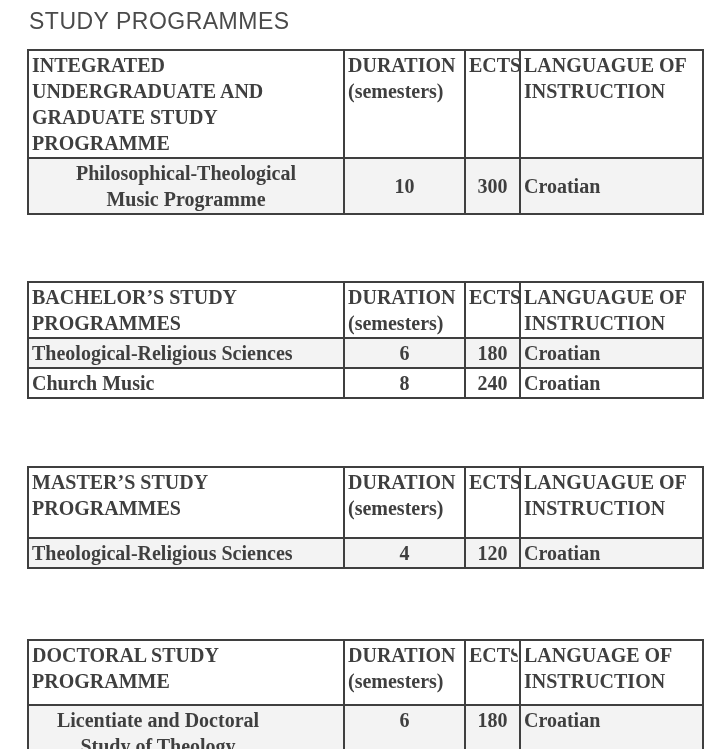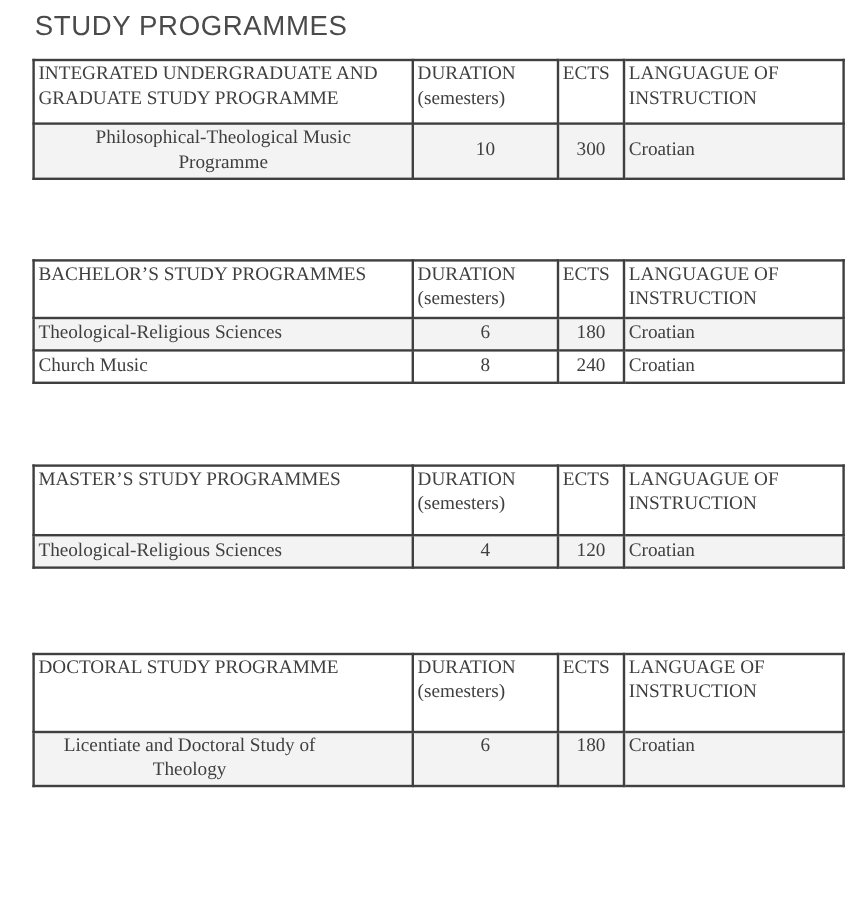--- a/index.html
+++ b/index.html
@@ -32,46 +32,46 @@
     table-layout:fixed;
     width:675px;
   }
   col.c-prog{width:316px;}
   col.c-dur{width:121px;}
   col.c-ects{width:55px;}
   col.c-lang{width:183px;}
   th,td{
     border:2px solid var(--border);
     padding:1px 3px;
-    font-size:16px;
-    font-weight:400;
+    font-size:20px;
+    font-weight:700;
     line-height:1.3;
     overflow:hidden;
   }
   th{
     text-align:left;
     vertical-align:top;
   }
   td{vertical-align:middle;}
   td.num{text-align:center;}
   tr.shade td{background:var(--shade);}
   
   .t1{margin-top:14px;}
   .t1 thead th{height:53px;}
   .t1 tbody td{height:44px;}
   .t1 td.prog{text-align:center;}
   .t1 .wrap-center{max-width:248px;margin:0 auto;}
   .t2{margin-top:66px;}
   .t2 thead th{height:48px;}
   .t2 tbody td{height:27px;}
   .t3{margin-top:67px;}
-  .t3 thead th{height:58px;}
+  .t3 thead th{height:71px;}
   .t3 tbody td{height:27px;}
   .t4{margin-top:70px;}
-  .t4 thead th{height:65px;}
+  .t4 thead th{height:65px;border-radius:20px;}
   .t4 tbody td{height:42px;vertical-align:top;}
   .t4 .wrap-left{max-width:252px;text-align:center;}
 </style>
 </head>
 <body>
 
 <div class="page">
 
   <h1 class="page-title">STUDY PROGRAMMES</h1>
 

